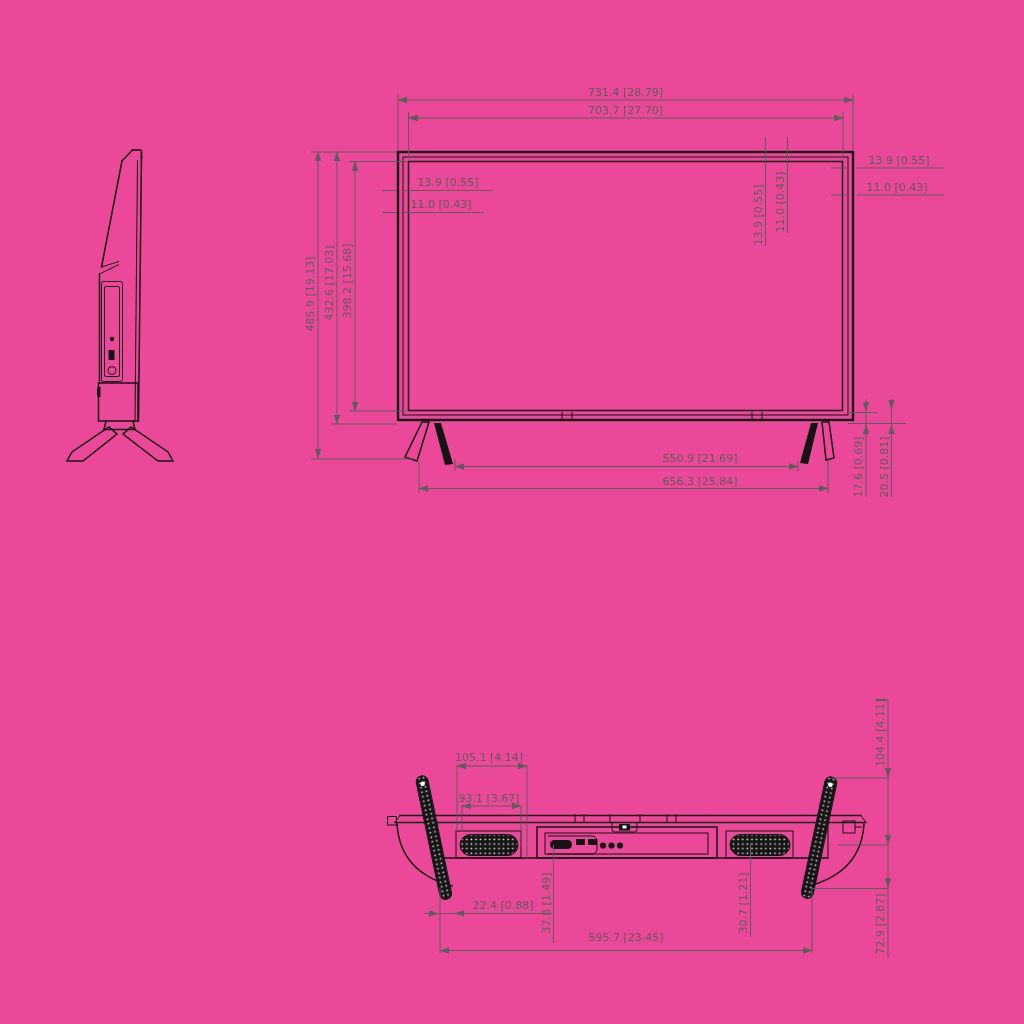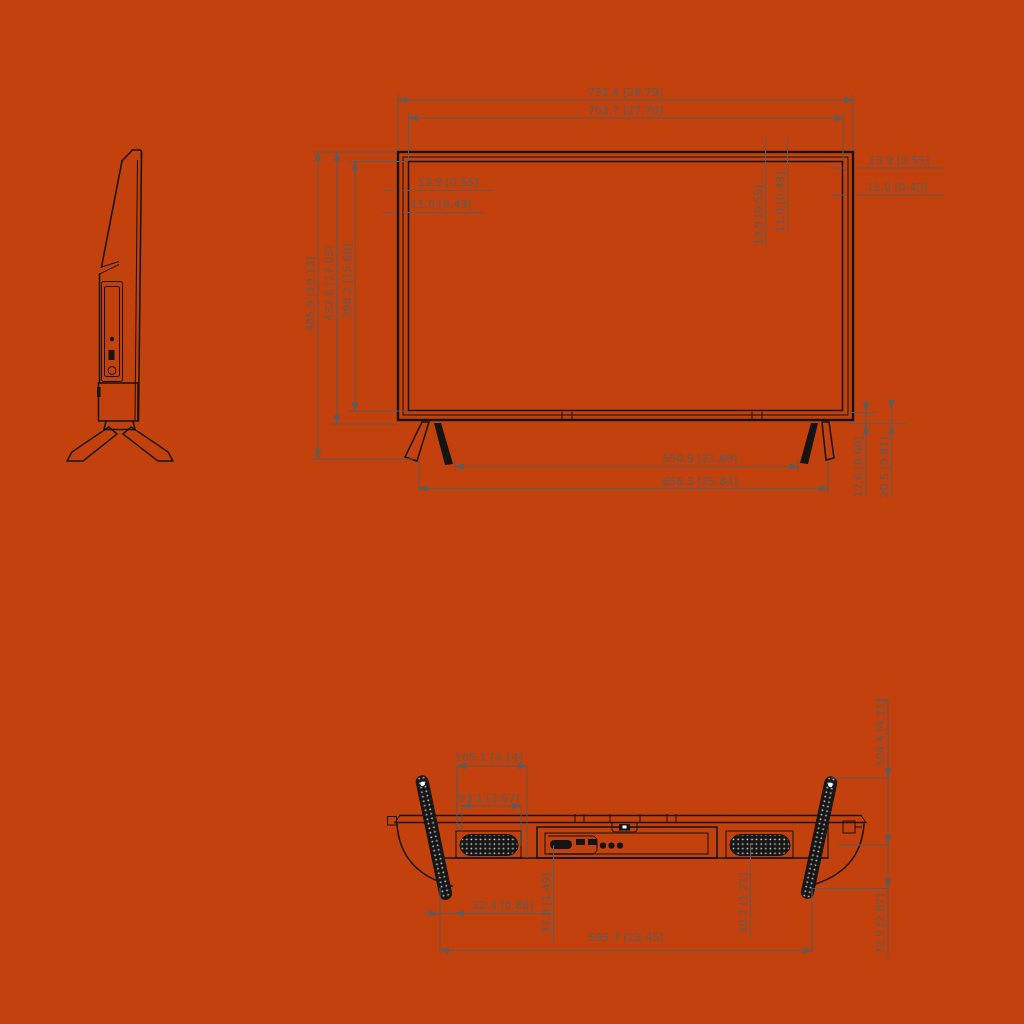--- a/index.html
+++ b/index.html
@@ -1,16 +1,16 @@
 <!DOCTYPE html>
 <html><head>
 <meta charset="utf-8">
 <style>
   html,body{margin:0;padding:0;background:#ffffff;}
-  .stage{width:1024px;height:1024px;position:relative;background:#c2410c;overflow:hidden;}
+  .stage{width:1024px;height:1024px;position:relative;background:#ec4899;overflow:hidden;}
   svg{display:block;}
   text.dim{
     font-family:"DejaVu Sans", sans-serif;
     font-size:11px;
     fill:#5d5d5d;
     text-anchor:middle;
   }
   .obj{stroke:#141414;fill:none;stroke-width:1.5;stroke-linecap:square;}
   .objthick{stroke:#141414;fill:none;stroke-width:2.4;}
   .objthin{stroke:#141414;fill:none;stroke-width:1;}

